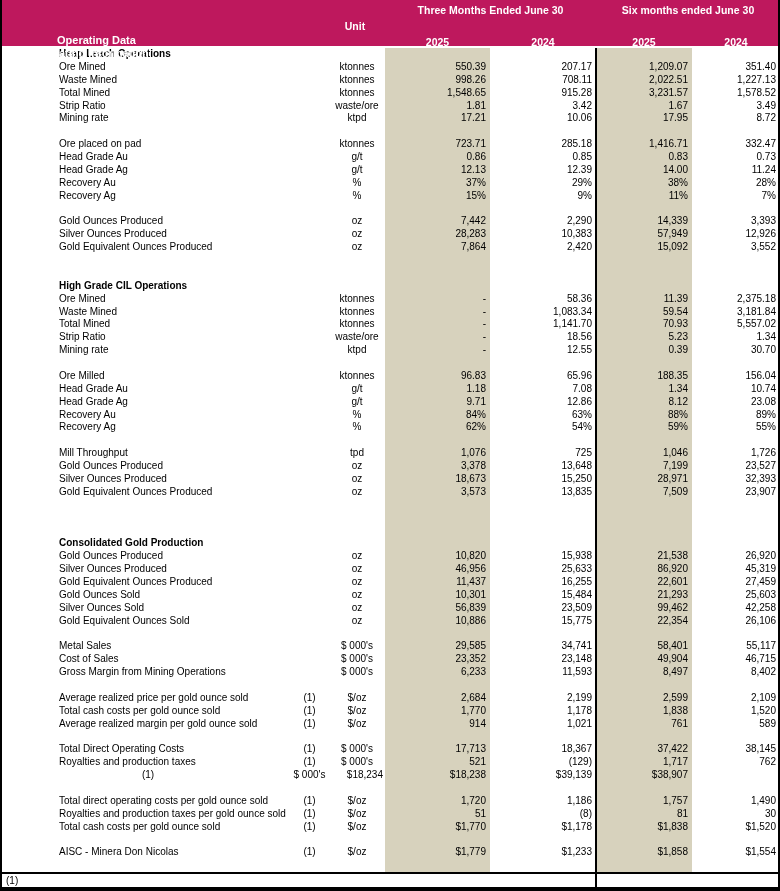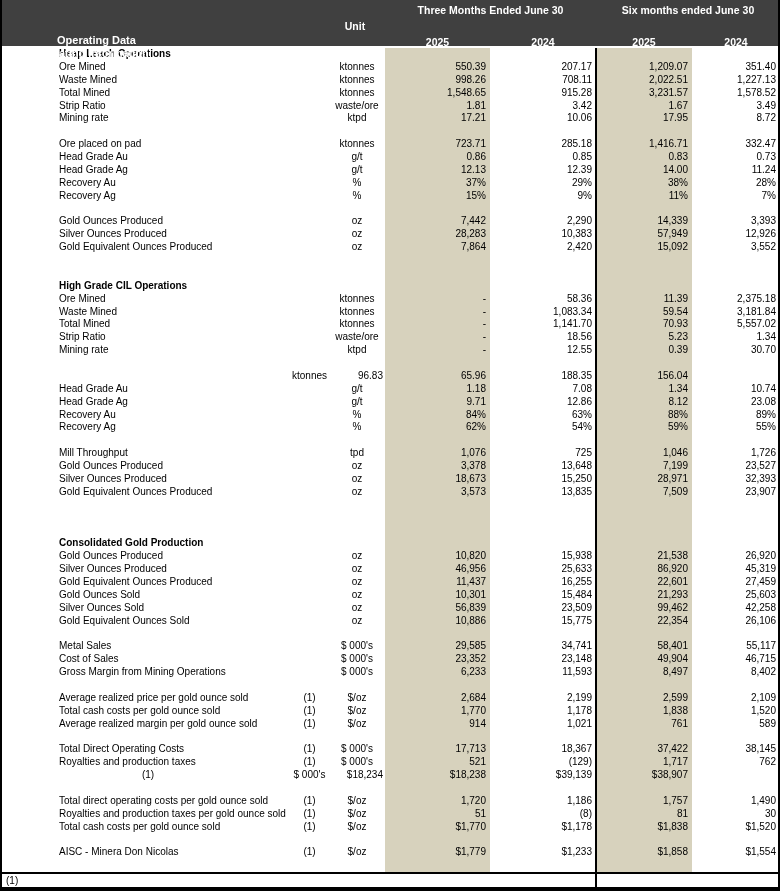--- a/index.html
+++ b/index.html
@@ -43,21 +43,21 @@
   .footnote{position:absolute;left:0;right:0;top:874px;height:13px;line-height:13px;z-index:6;}
   .fn-marker{position:absolute;left:4px;}
   .fn-text{position:absolute;left:55px;white-space:nowrap;}
   .botborder{position:absolute;left:0;right:0;bottom:0;height:4px;background:#000;z-index:7;}
 </style>
 </head>
 <body>
 
 <div class="page">
 
-  <div class="hdr" style="background: #404040; color: rgb(255, 255, 255);">
+  <div class="hdr" style="background: #be185d; color: rgb(255, 255, 255);">
     <div class="grp grp1">Three Months Ended June 30</div>
     <div class="grp grp2">Six months ended June 30</div>
     <div class="hl-title">Key Operating Information</div>
     <div class="unit-h">Unit</div>
     <div class="yr yr1">2025</div>
     <div class="yr yr2">2024</div>
     <div class="yr yr3">2025</div>
     <div class="yr yr4">2024</div>
     <div class="subtitle">Operating Data</div>
     <div class="hdr-underline"></div>
@@ -235,20 +235,21 @@
           <span class="c label">Mining rate</span>
           <span class="c note"></span>
           <span class="c unit">ktpd</span>
           <span class="c val">-</span>
           <span class="c val">12.55</span>
           <span class="c val">0.39</span>
           <span class="c val">30.70</span>
         </div>
         <div class="row"></div>
         <div class="row">
+          <span class="c label">Ore Milled</span>
           <span class="c note"></span>
           <span class="c unit">ktonnes</span>
           <span class="c val">96.83</span>
           <span class="c val">65.96</span>
           <span class="c val">188.35</span>
           <span class="c val">156.04</span>
         </div>
         <div class="row">
           <span class="c label">Head Grade Au</span>
           <span class="c note"></span>

